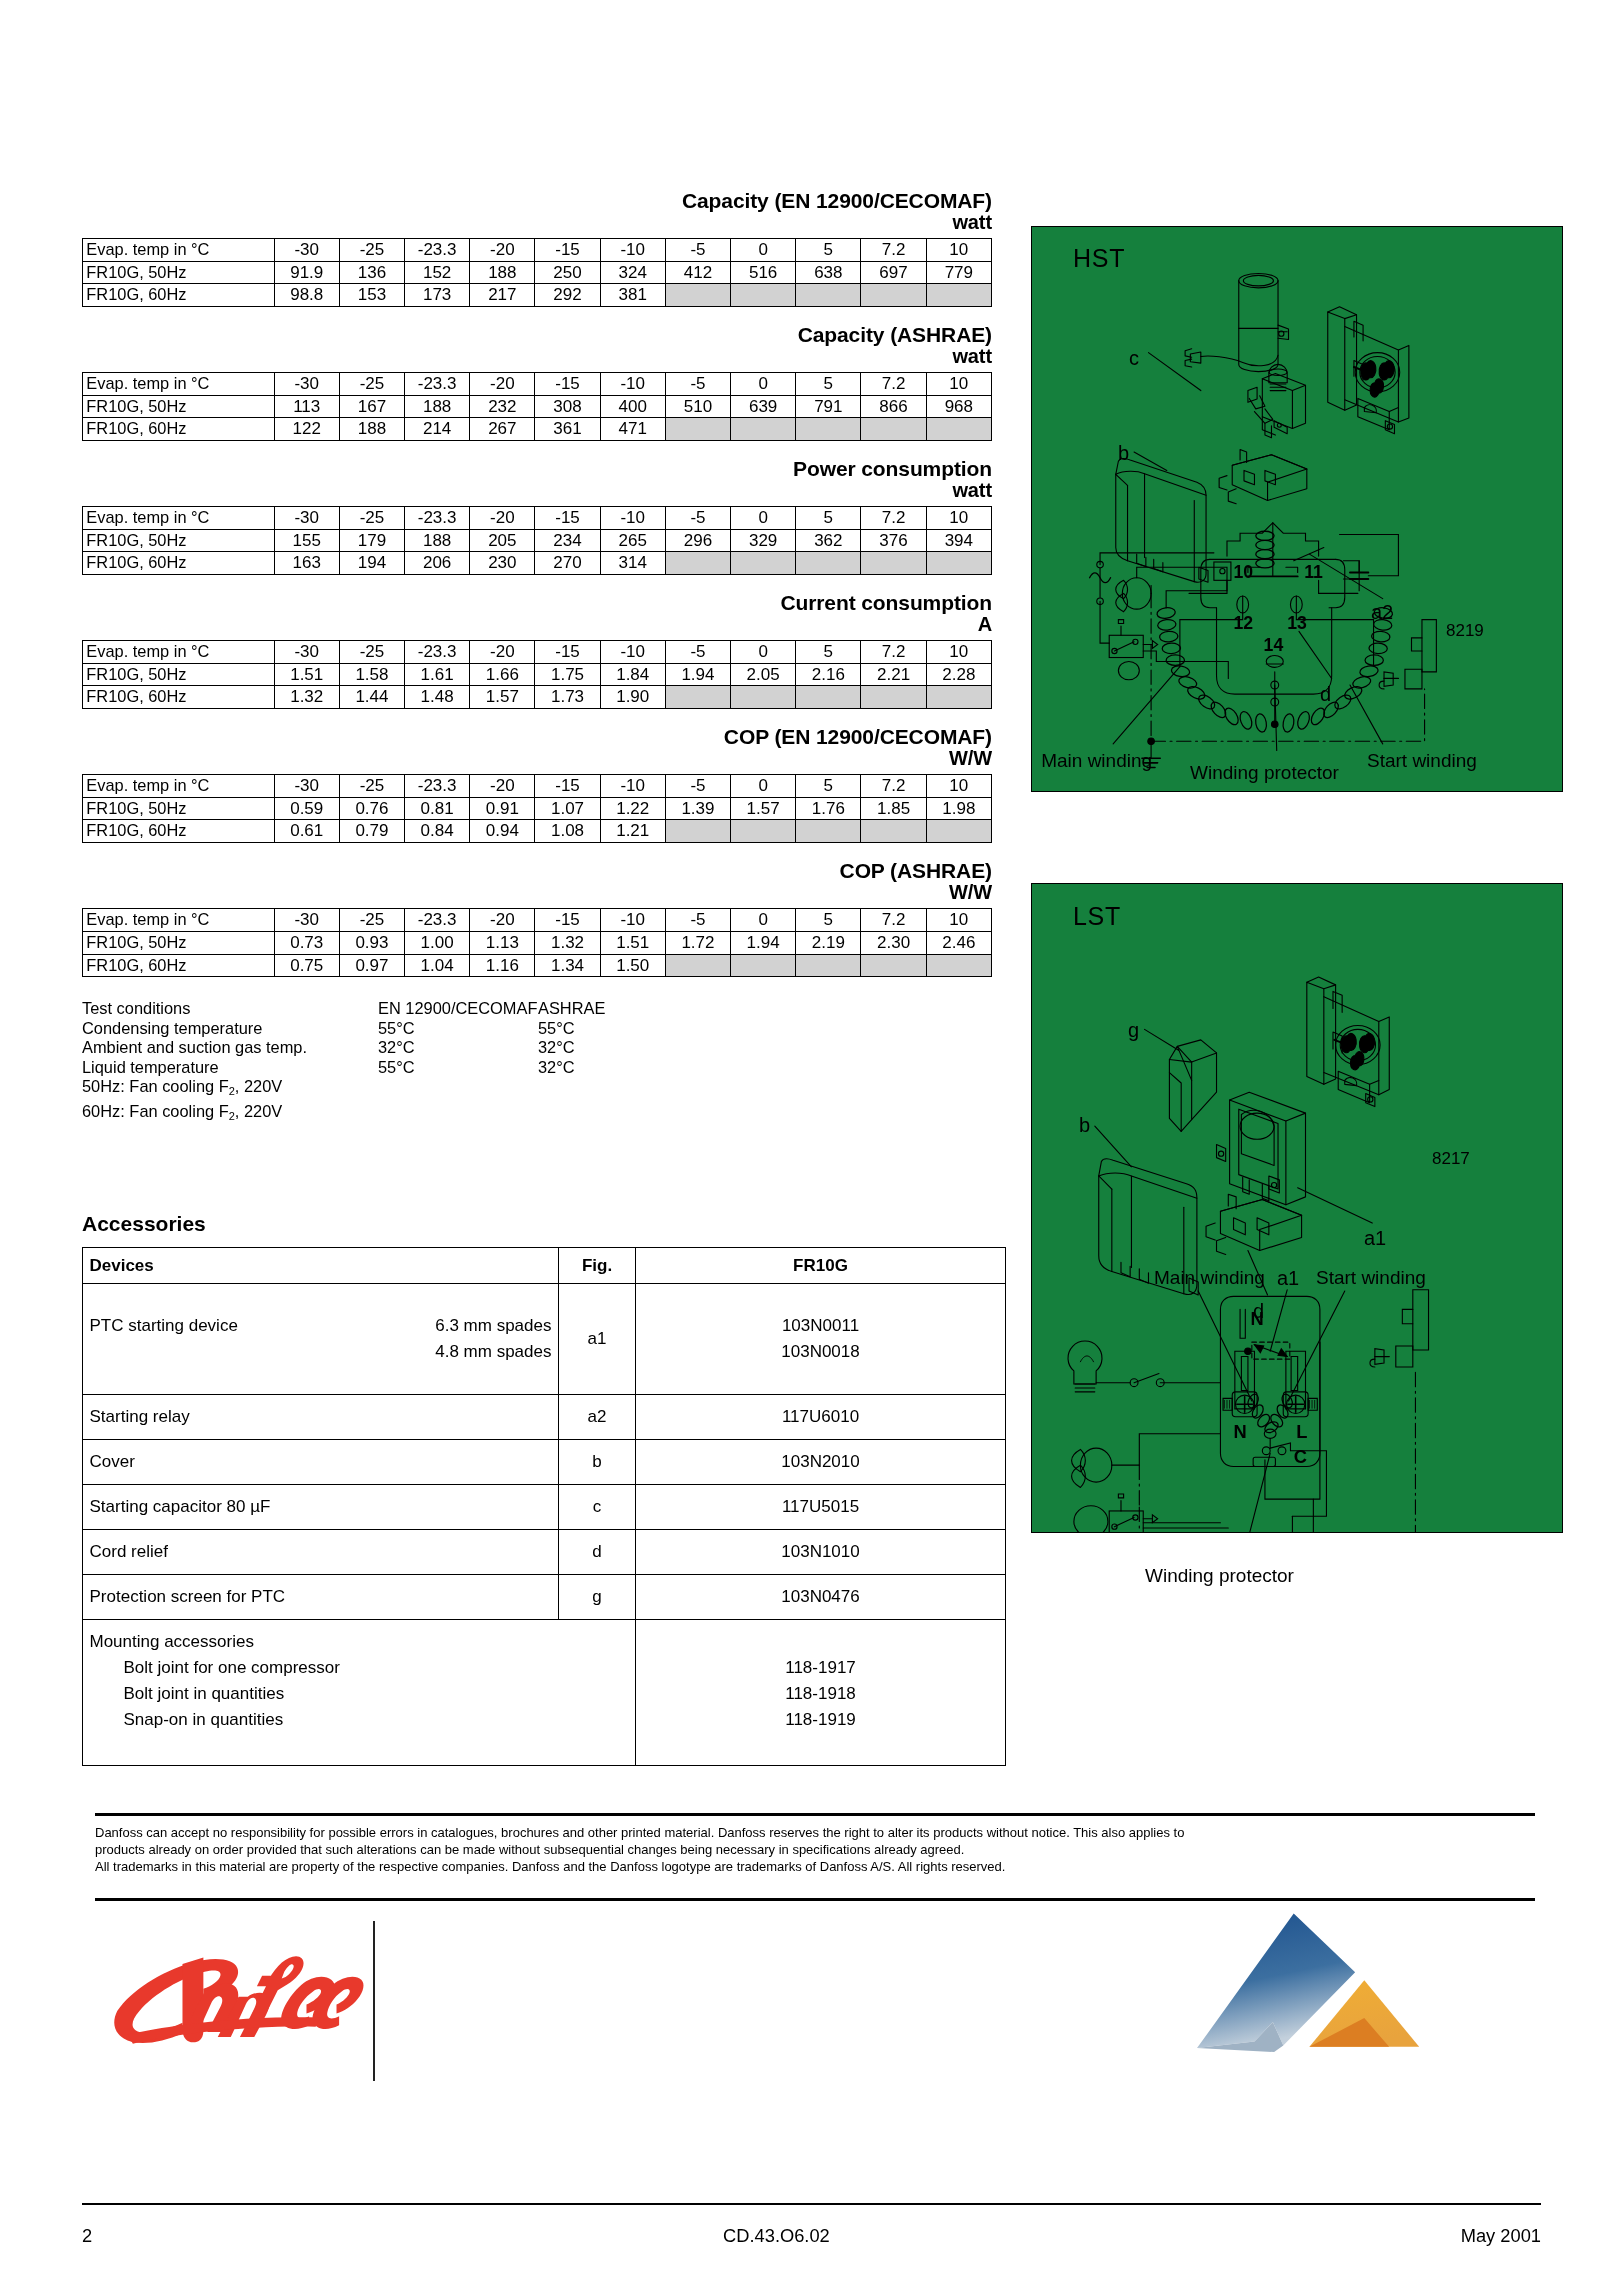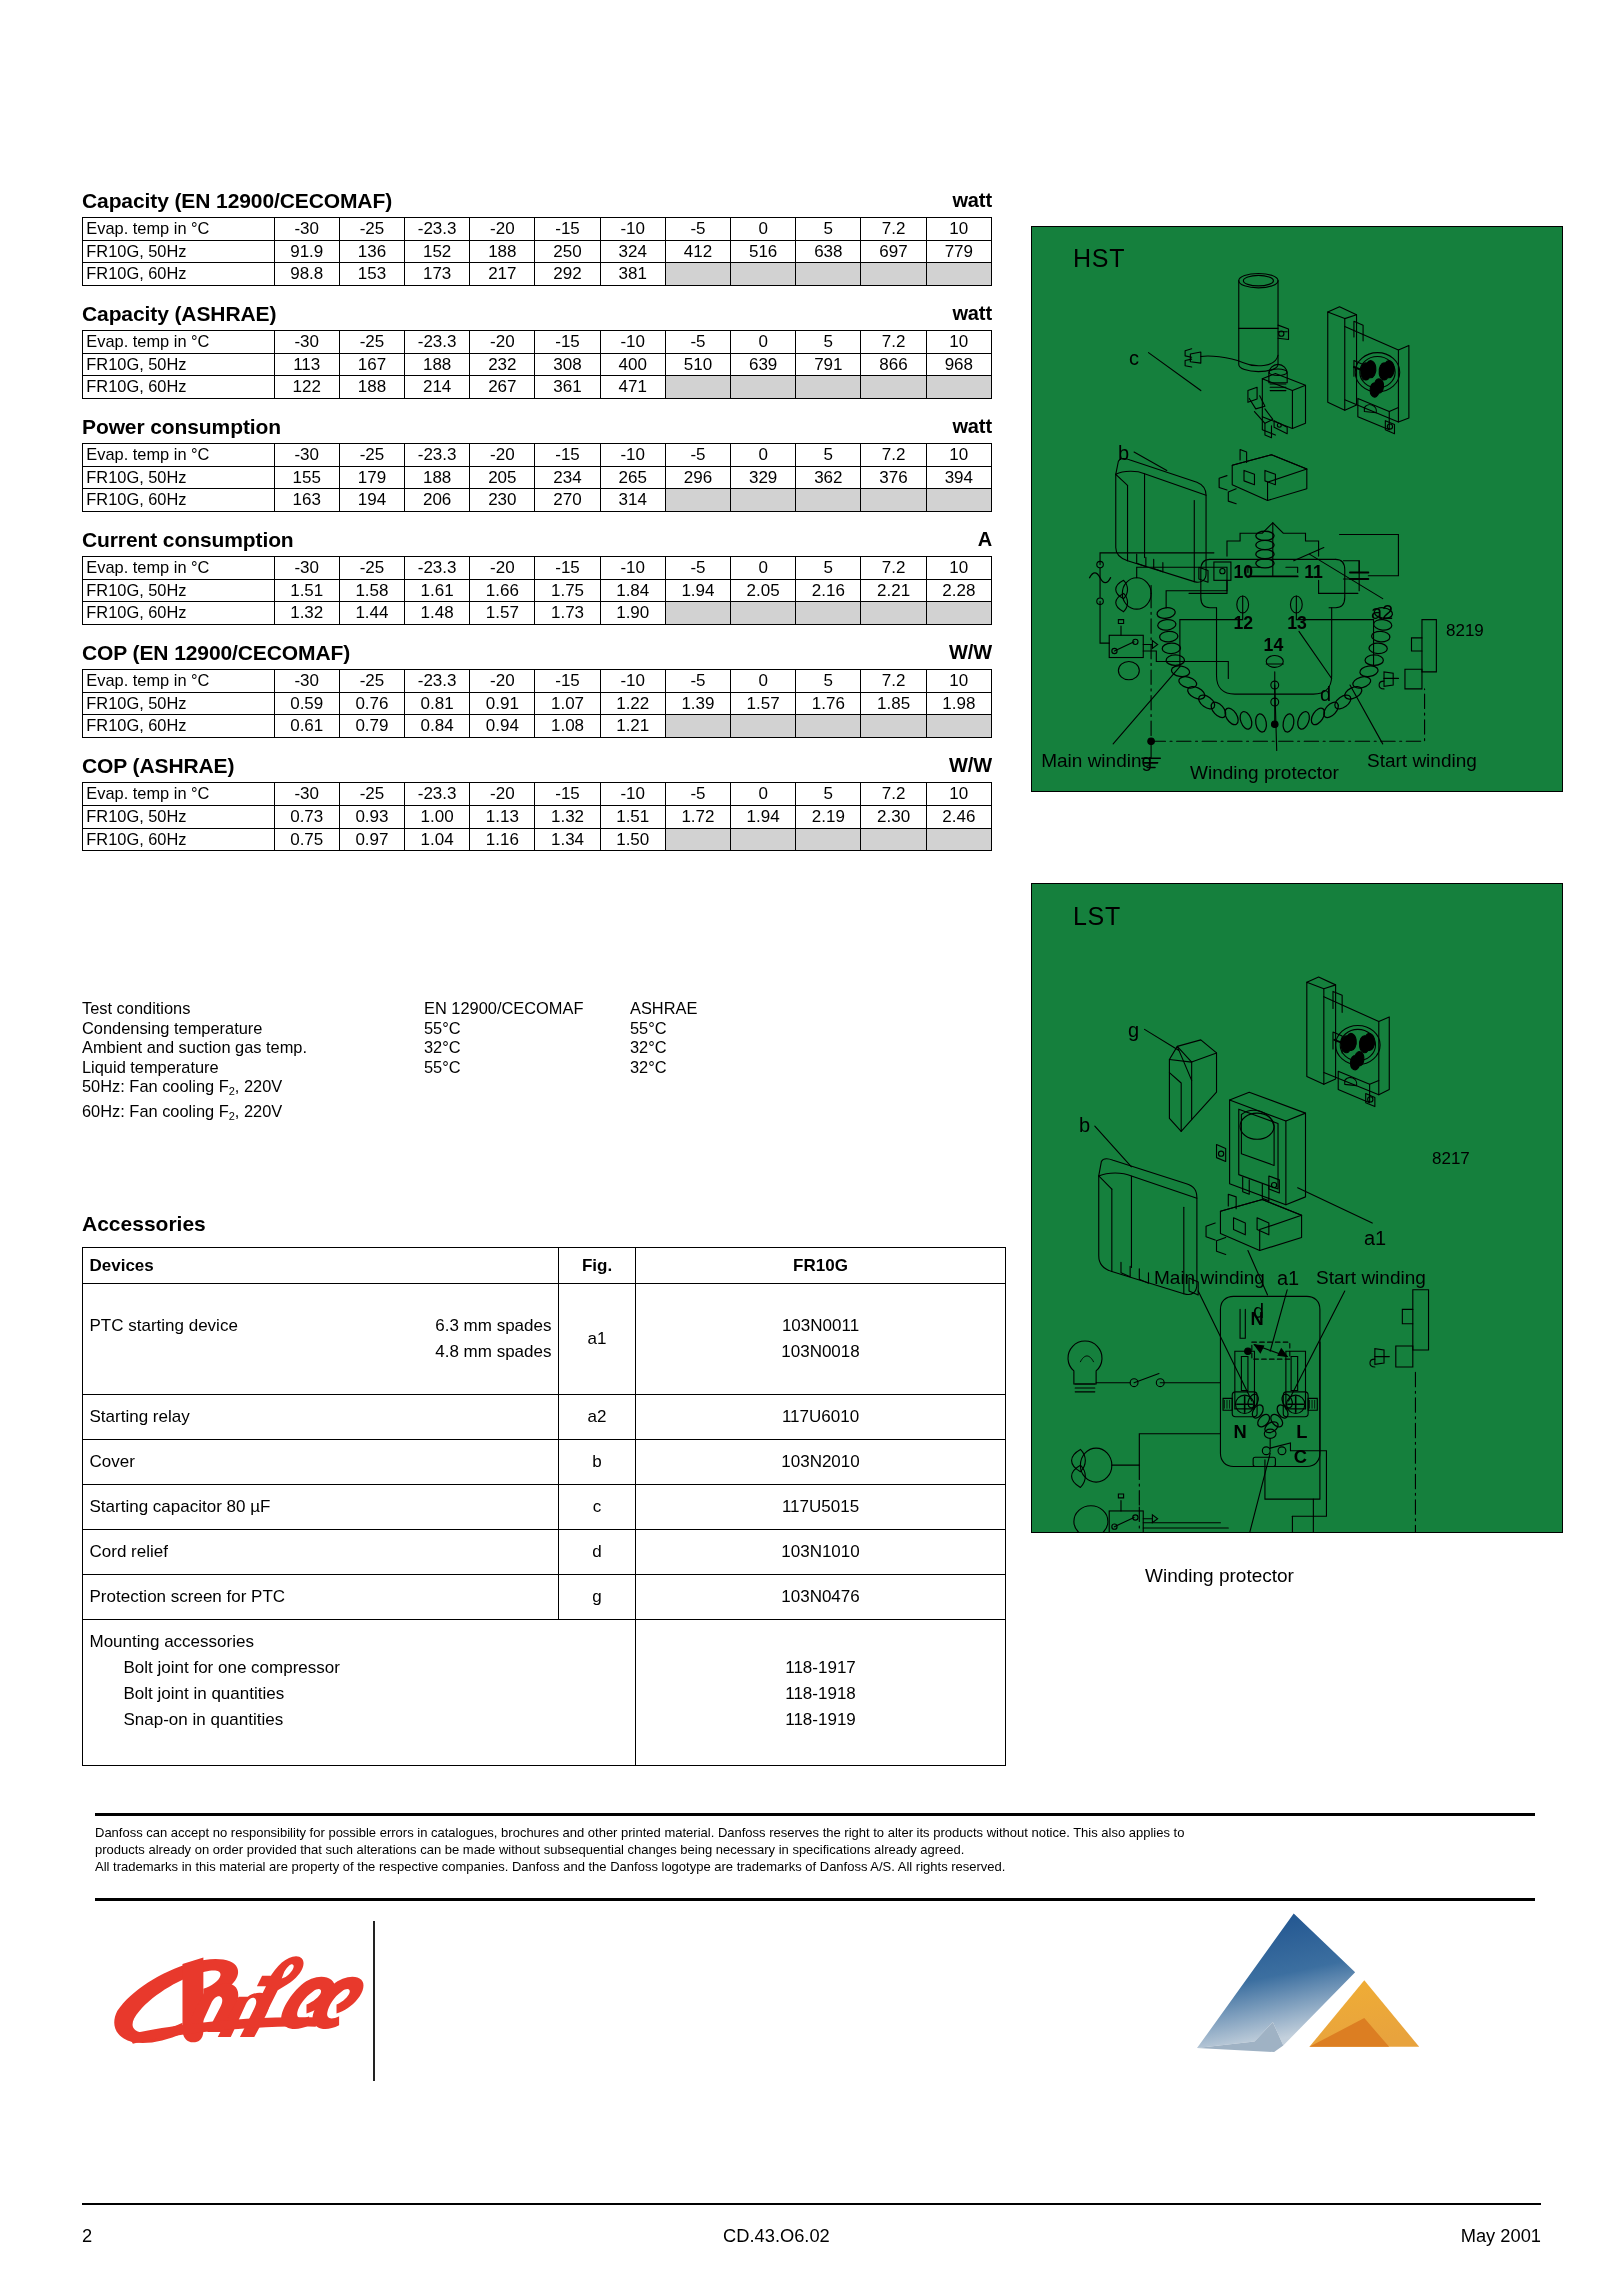--- a/index.html
+++ b/index.html
@@ -7,41 +7,41 @@
     width:1622px; height:2295px; position:relative;
     font-family:"Liberation Sans", sans-serif;
     color:#000; overflow:hidden;
   }
   .page { position:absolute; inset:0; }
 
   
   .leftcol { position:absolute; left:82px; top:190px; width:910px; }
 
   .sec-head {
-    display:flex; justify-content:space-between; 
+    display:flex; justify-content:space-between; align-items:flex-end;
     font-size:21px; font-weight:bold; letter-spacing:-0.1px;
-    margin:0 0 5.2px 0; line-height:1.05;
+    margin:0 0 5.2px 0; line-height:1.05;flex-direction:column;
   }
   .sec-head .unit { font-size:20px; font-weight:bold; }
   .sec-block { margin-bottom:17px; }
 
   table.perf { border-collapse:collapse; width:910px; table-layout:fixed; }
   table.perf td {
     border:1px solid #000;
     height:21.6px; font-size:17px; text-align:center;
     padding:0 1.3px; line-height:21.6px; white-space:nowrap;
   }
   table.perf td.lbl { text-align:left; padding-left:3.3px; font-size:16.4px; }
   table.perf td.empty { background:#d2d2d2; }
   table.perf colgroup col.c0 { width:191px; }
   table.perf colgroup col.cx { width:65px; }
 
   
   .testcond { position:absolute; left:82px; top:999px; font-size:16.4px; line-height:19.6px; }
-  .testcond .row { display:flex;gap:46px; }
+  .testcond .row { display:flex; }
   .testcond .tc-a { width:296px; }
   .testcond .tc-b { width:160px; }
   .testcond sub { font-size:11px; vertical-align:-2.6px; }
 
   
   .acc-title { position:absolute; left:82px; top:1212px; font-size:21px; font-weight:bold; }
   table.acc {
     position:absolute; left:82px; top:1247px;
     border-collapse:collapse; width:923px; table-layout:fixed;border-radius:18px;
   }

